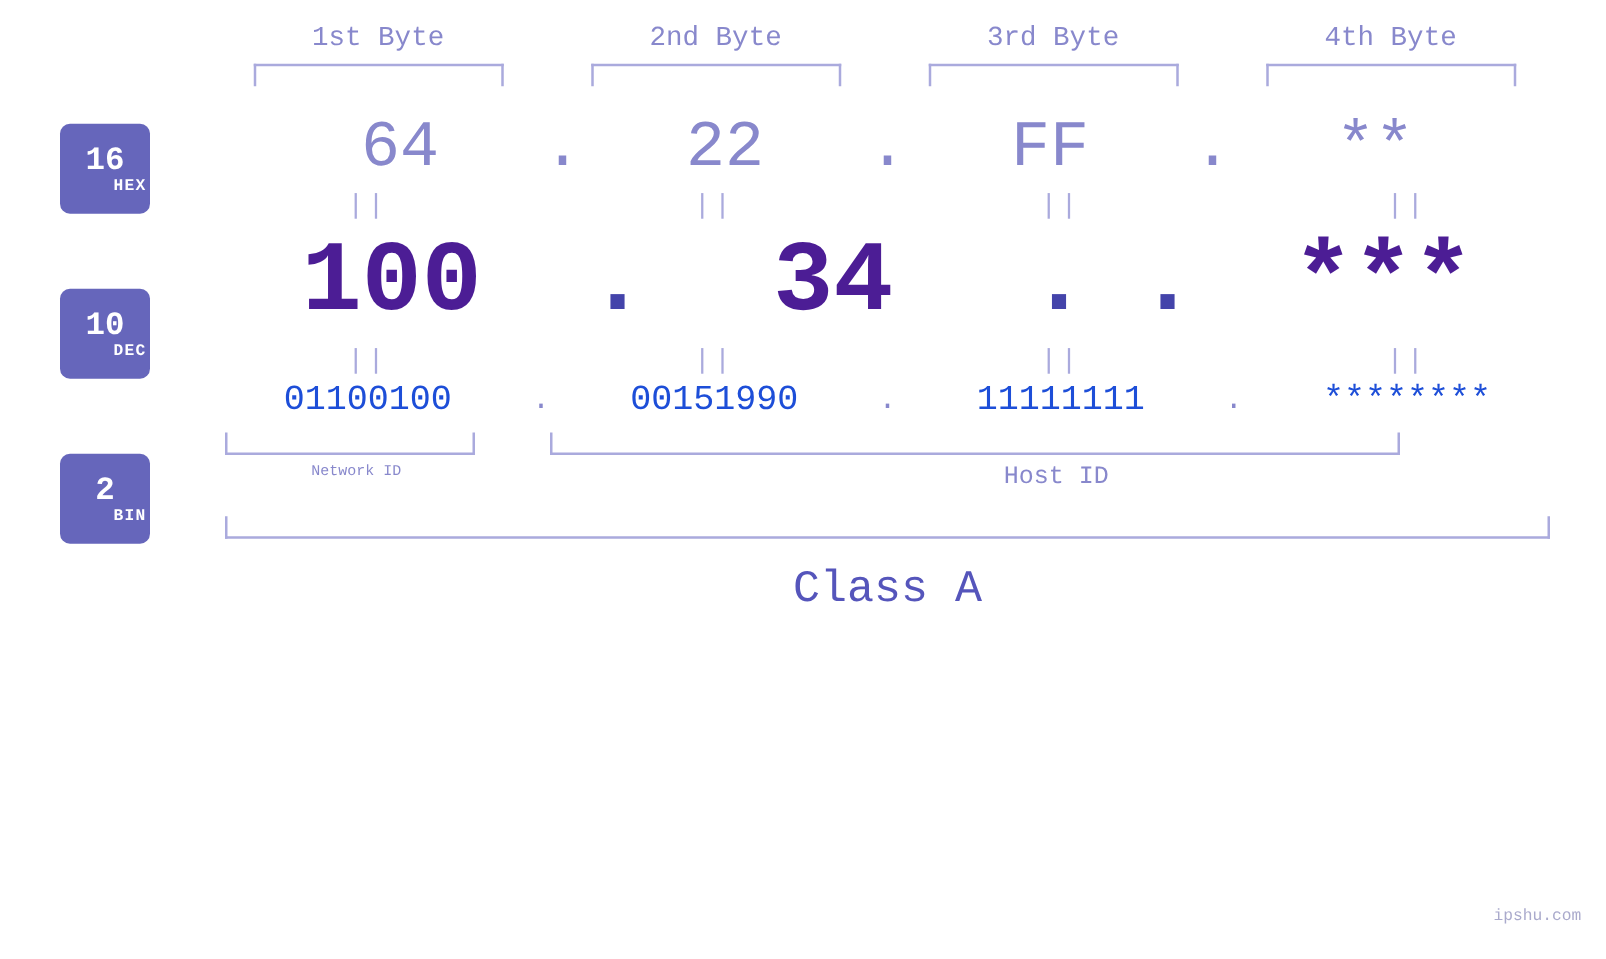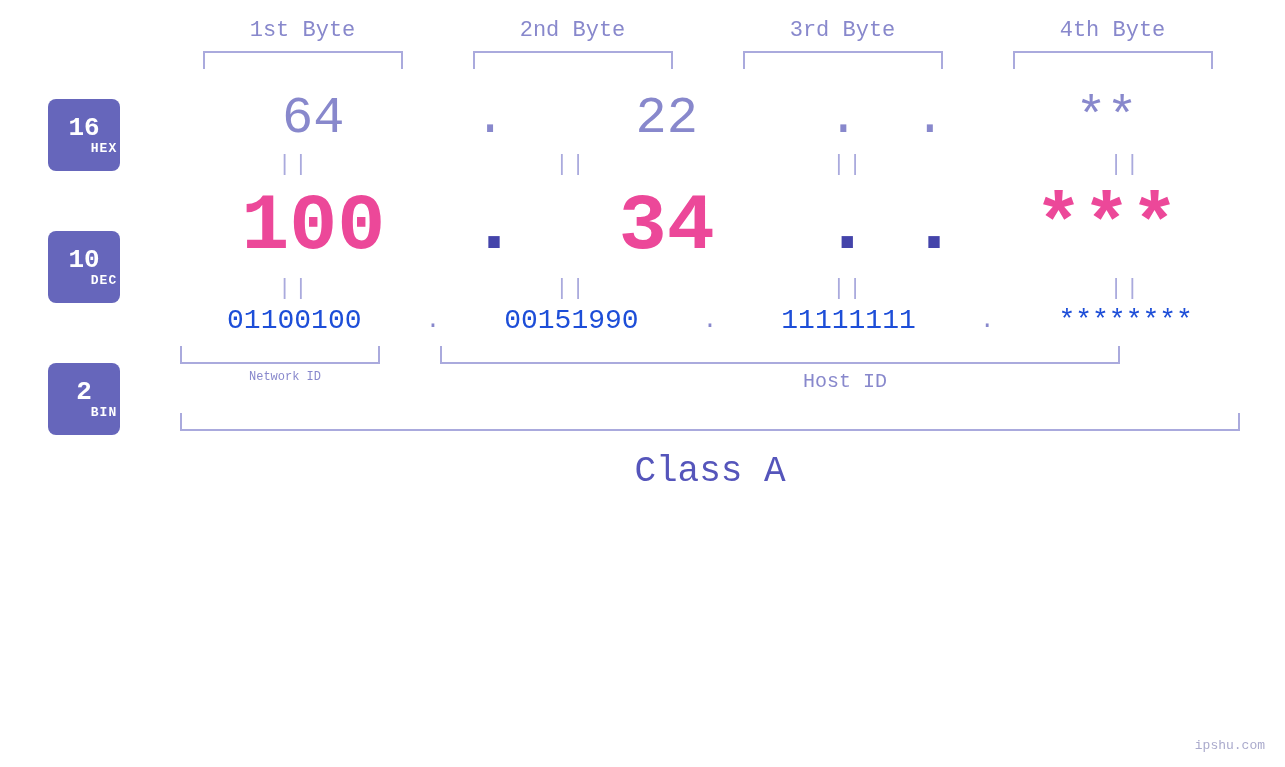--- a/index.html
+++ b/index.html
@@ -127,21 +127,21 @@
       font-family: 'Courier New', Courier, monospace;
     }
 
     .hex-dot {
       color: #8888cc;
       font-size: 52px;
     }
 
     
     .dec-value {
-      color: #ec4899;
+      color: #4c1d95;
       font-size: 80px;
       font-weight: bold;
       font-family: 'Courier New', Courier, monospace;
     }
 
     .dec-dot {
       color: #4444aa;
       font-size: 80px;
       font-weight: bold;
     }
@@ -223,21 +223,21 @@
     .class-label {
       color: #5555bb;
       font-size: 36px;
       font-family: 'Courier New', Courier, monospace;
       margin-top: 10px;
     }
 
     
     .watermark {
       position: absolute;
-      bottom: 14px;
+      bottom: 27px;
       right: 20px;
       color: #aaaacc;
       font-size: 13px;
       font-family: 'Courier New', Courier, monospace;
     }
 
     .rows-wrapper {
       display: flex;
       width: 1285px;
     }
@@ -273,32 +273,35 @@
         <span class="badge-label">DEC</span>
       </div>
       <div class="badge">
         <span class="badge-number">2</span>
         <span class="badge-label">BIN</span>
       </div>
     </div>
 
     <div class="rows-area">
 
-      <div class="value-row" style="margin-top:20px;">
+      <div class="value-row" style="margin-top:20px;justify-content:center;">
         <div class="value-cell">
           <span class="hex-value">64</span>
         </div>
         <div class="dot-cell">
           <span class="hex-dot">.</span>
         </div>
         <div class="value-cell">
           <span class="hex-value">22</span>
         </div>
         <div class="dot-cell">
           <span class="hex-dot">.</span>
+        </div>
+        <div class="value-cell">
+          <span class="hex-value">FF</span>
         </div>
         <div class="dot-cell">
           <span class="hex-dot">.</span>
         </div>
         <div class="value-cell">
           <span class="hex-value">**</span>
         </div>
       </div>
 
       <div class="separator-row">

